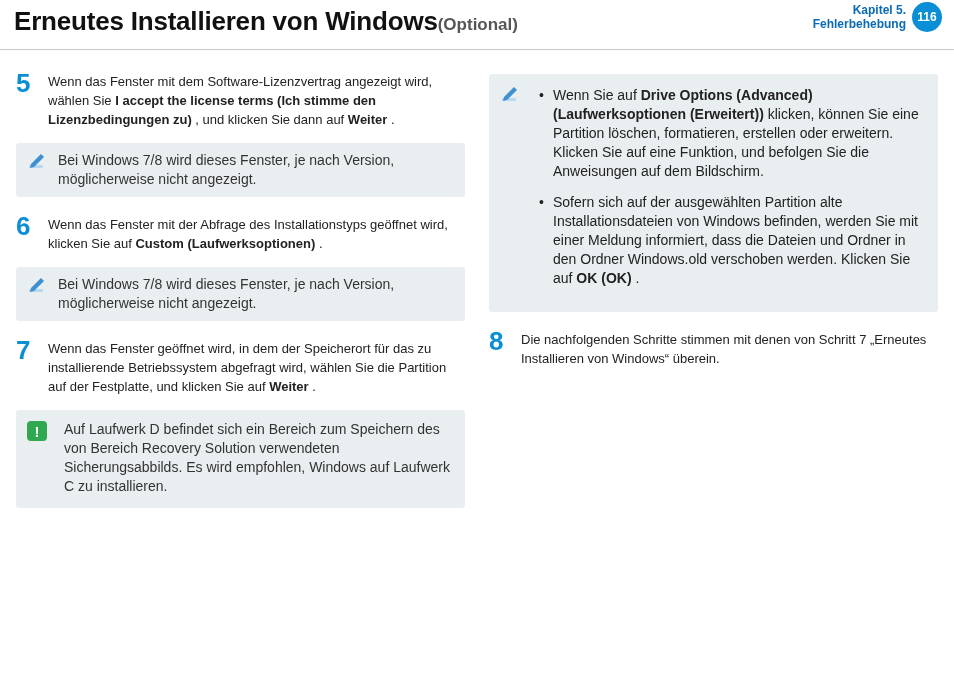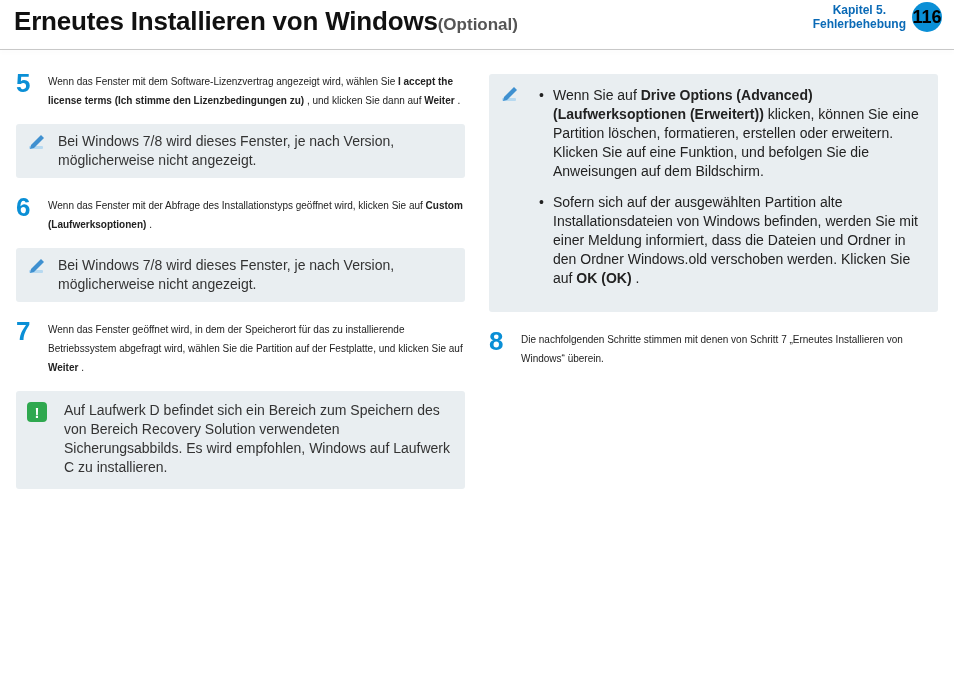--- a/index.html
+++ b/index.html
@@ -12,43 +12,43 @@
     position: relative; padding: 6px 0 4px 14px;
   }
   .title-line { display: flex; align-items: baseline; gap: 0; }
   .title { font-size: 26px; font-weight: 700; color: #111; letter-spacing: -0.2px; }
   .subtitle { font-size: 17px; font-weight: 700; color: #555; }
   .chapter-block {
     position: absolute; right: 12px; top: 2px;
     display: flex; align-items: center; gap: 6px;
   }
   .chapter-text {
-    text-align: center; font-size: 12px; line-height: 14px;
+    text-align: right; font-size: 12px; line-height: 14px;
     font-weight: 700; color: #0a6ab6;
   }
   .page-badge {
     width: 30px; height: 30px; border-radius: 50%;
-    background: #0a8fd6; color: #000000; font-weight: 700;
-    font-size: 18px; display: flex; align-items: center; justify-content: center;
+    background: #0a8fd6; color: #ffffff; font-weight: 700;
+    font-size: 12px; display: flex; align-items: center; justify-content: center;
   }
   .rule {
     height: 0; border-top: 1px solid #c8c8c8;
     margin: 8px 0 2px 0;
     box-shadow: 0 2px 4px rgba(0,0,0,0.06);
   }
   .columns {
     display: flex; gap: 24px; padding: 20px 16px 0 16px;
   }
   .col { flex: 1 1 50%; min-width: 0; }
   .step { display: flex; gap: 10px; margin-bottom: 14px; }
   .step-num {
     font-size: 26px; font-weight: 700; color: #0a8fd6; line-height: 22px;
     min-width: 22px; text-align: left;
   }
-  .step-body { font-size: 10px; line-height: 19px; color: #222; }
+  .step-body { font-size: 13px; line-height: 19px; color: #222; }
   .step-body b, .note-body b, .bullet b { font-weight: 700; }
   .note {
     background: #e9eef1; border-radius: 3px;
     padding: 8px 12px 8px 42px; position: relative;
     margin: 2px 0 18px 0;
   }
   .note-icon {
     position: absolute; left: 10px; top: 8px;
     width: 22px; height: 22px; display: flex; align-items: center; justify-content: center;
   }

